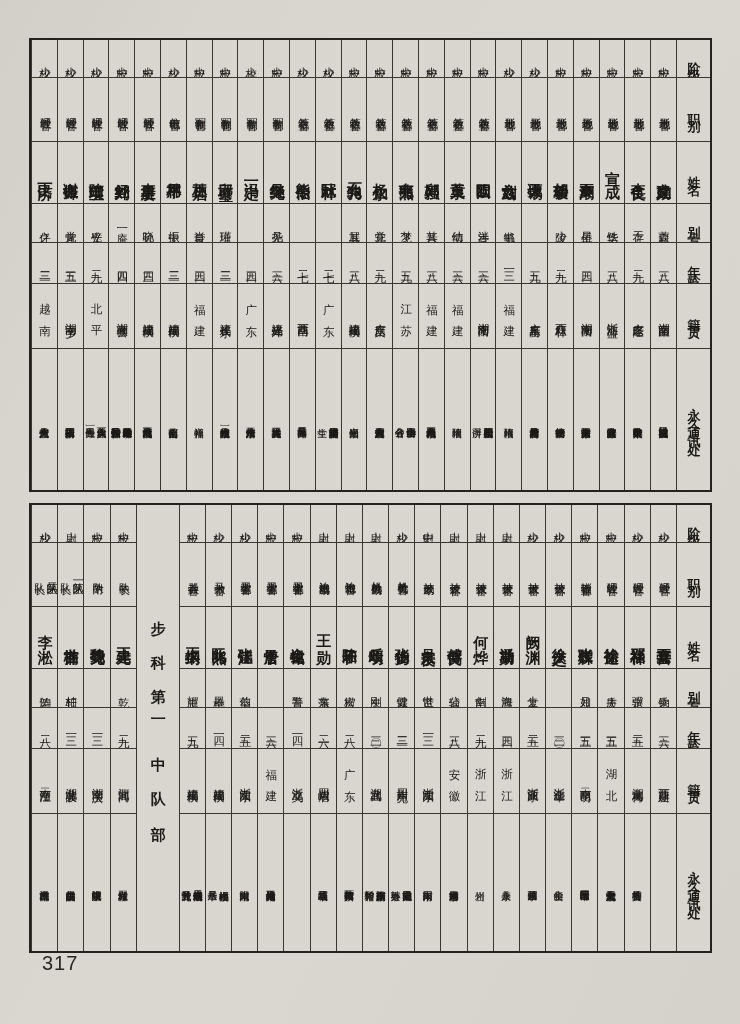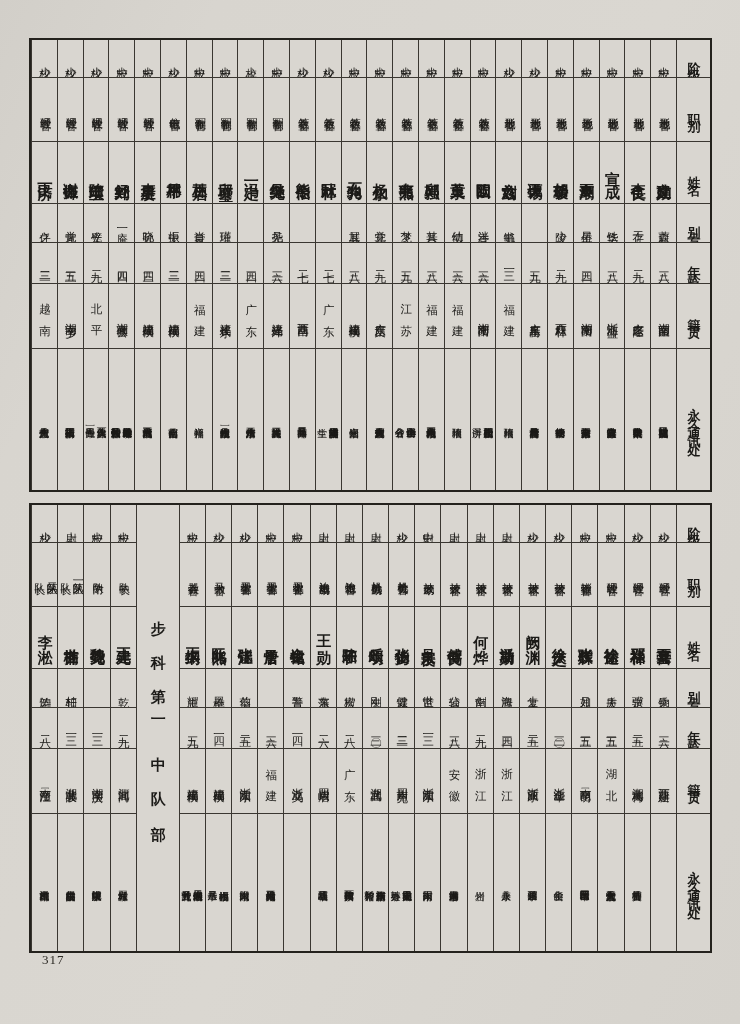--- a/index.html
+++ b/index.html
@@ -52,22 +52,22 @@
   .r-origin .vtext.origin-spread{letter-spacing:22px;}
   .r-addr .vtext{font-size:9.8px;line-height:11.5px;letter-spacing:0;}
   .head-col .vtext{font-weight:bold;font-size:13px;line-height:14px;letter-spacing:7px;}
   .head-col .r-addr .vtext{letter-spacing:9px;}
   .unit-text{
     writing-mode:vertical-rl;text-orientation:upright;
     font-weight:bold;font-size:15px;letter-spacing:34px;line-height:17px;
   }
   .page-number{
     position:absolute;left:42px;top:952px;
-    font-family:Liberation Serif, serif;
-    font-size:13px;color:#2a2822;letter-spacing:1px;
+    font-family:Liberation Sans, sans-serif;
+    font-size:20px;color:#2a2822;letter-spacing:1px;
   }
 </style>
 </head>
 <body>
 
 <div class="page">
   <div class="rtable" id="table-top" style="left:29px;top:38px;width:683px;height:454px;">
       <div class="col head-col">
         <div class="cell r-rank">
           <span class="vtext">

